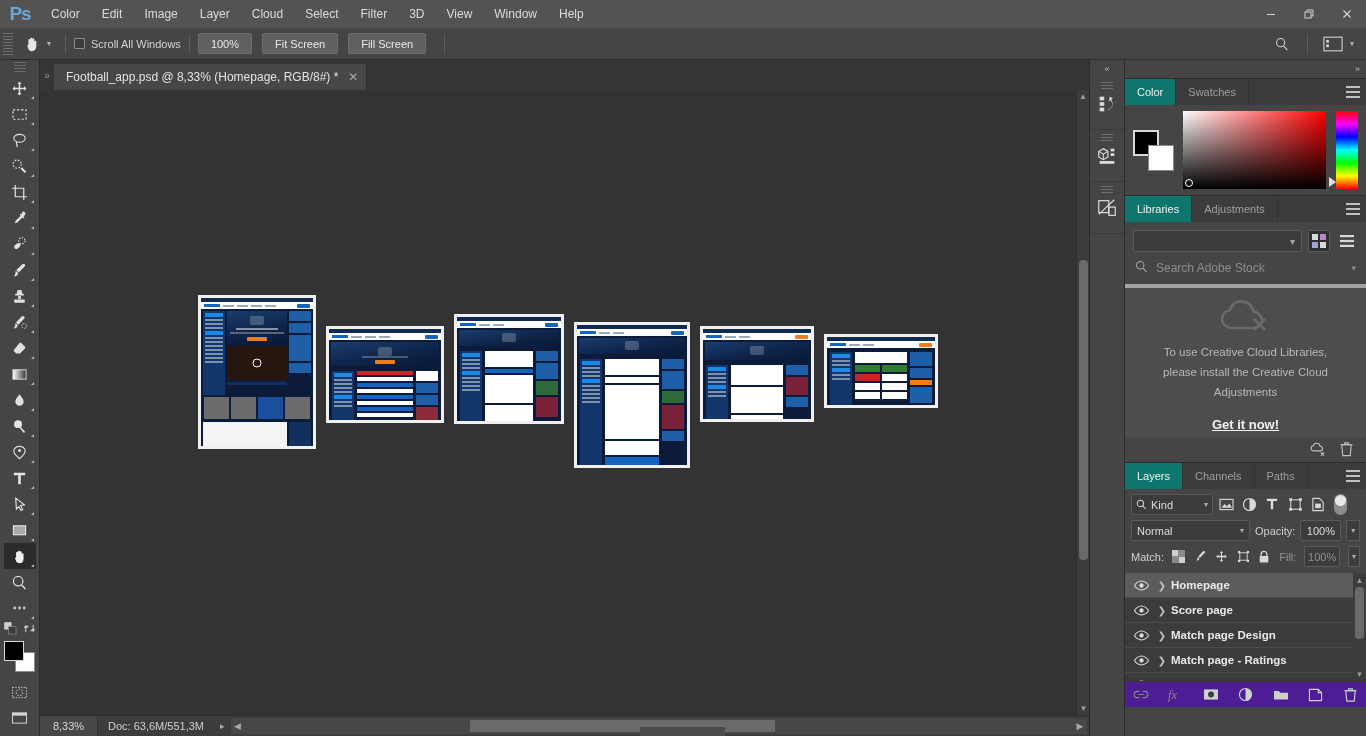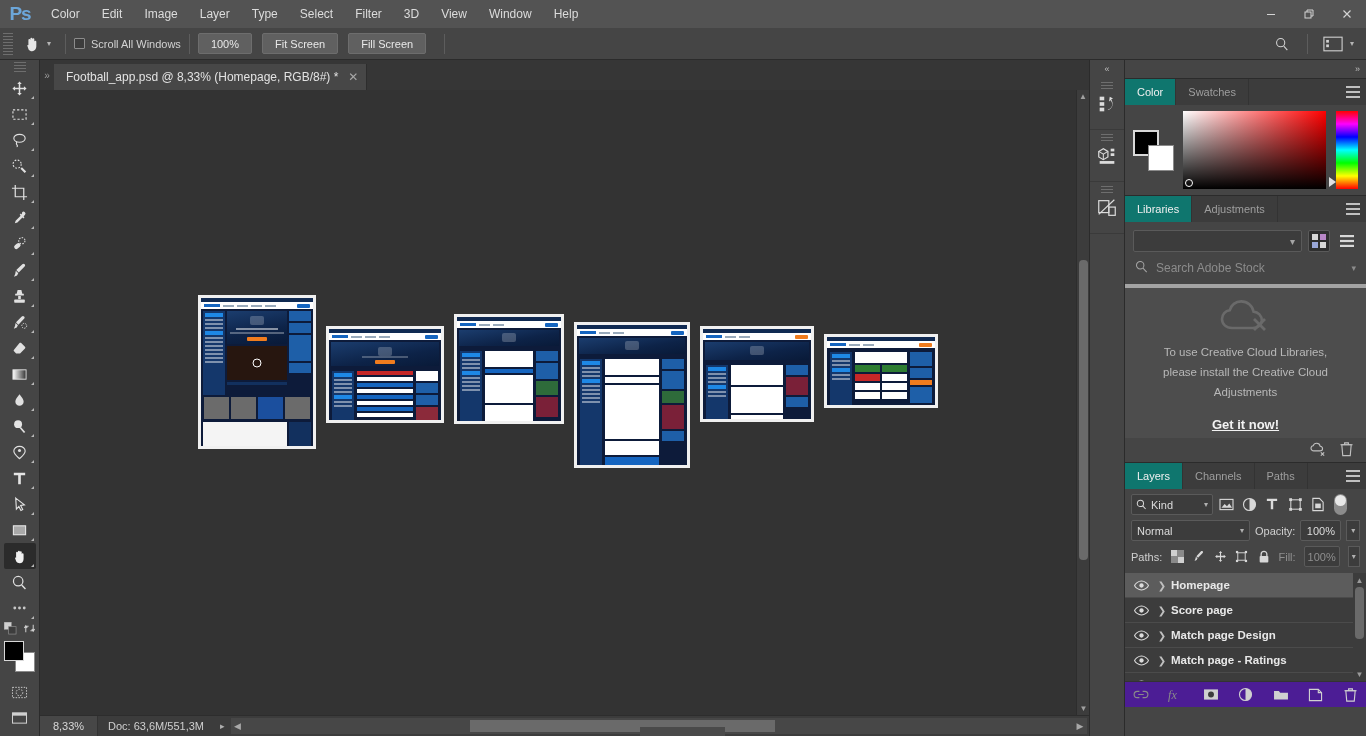--- a/index.html
+++ b/index.html
@@ -269,21 +269,21 @@
 
 <div class="app">
 
   <div class="titlebar">
     <div class="ps-logo">Ps</div>
     <div class="menubar">
       <div class="menu-item">Color</div>
       <div class="menu-item">Edit</div>
       <div class="menu-item">Image</div>
       <div class="menu-item">Layer</div>
-      <div class="menu-item">Type</div>
+      <div class="menu-item">Cloud</div>
       <div class="menu-item">Select</div>
       <div class="menu-item">Filter</div>
       <div class="menu-item">3D</div>
       <div class="menu-item">View</div>
       <div class="menu-item">Window</div>
       <div class="menu-item">Help</div>
     </div>
     <div class="win-controls">
       <div class="win-btn">
         <svg width="12" height="12" viewBox="0 0 12 12">
@@ -1016,21 +1016,21 @@
         <div class="blend-sel">
           <span>Normal</span>
           <span class="kind-caret">▾</span>
         </div>
         <span class="op-label">Opacity:</span>
         <div class="op-val">100%</div>
         <div class="tiny-caret">▾</div>
       </div>
 
       <div class="lock-row">
-        <span class="op-label">Paths:</span>
+        <span class="op-label">Match:</span>
         <span class="lock-ic">
           <svg width="13" height="13" viewBox="0 0 14 14">
               <rect x="0" y="0" width="7" height="7" fill="#d0d0d0"></rect>
               <rect x="7" y="7" width="7" height="7" fill="#d0d0d0"></rect>
               <rect x="7" y="0" width="7" height="7" fill="#8a8a8a"></rect>
               <rect x="0" y="7" width="7" height="7" fill="#8a8a8a"></rect>
             </svg>
         </span>
         <span class="lock-ic">
           <svg width="13" height="13" viewBox="0 0 14 14">

